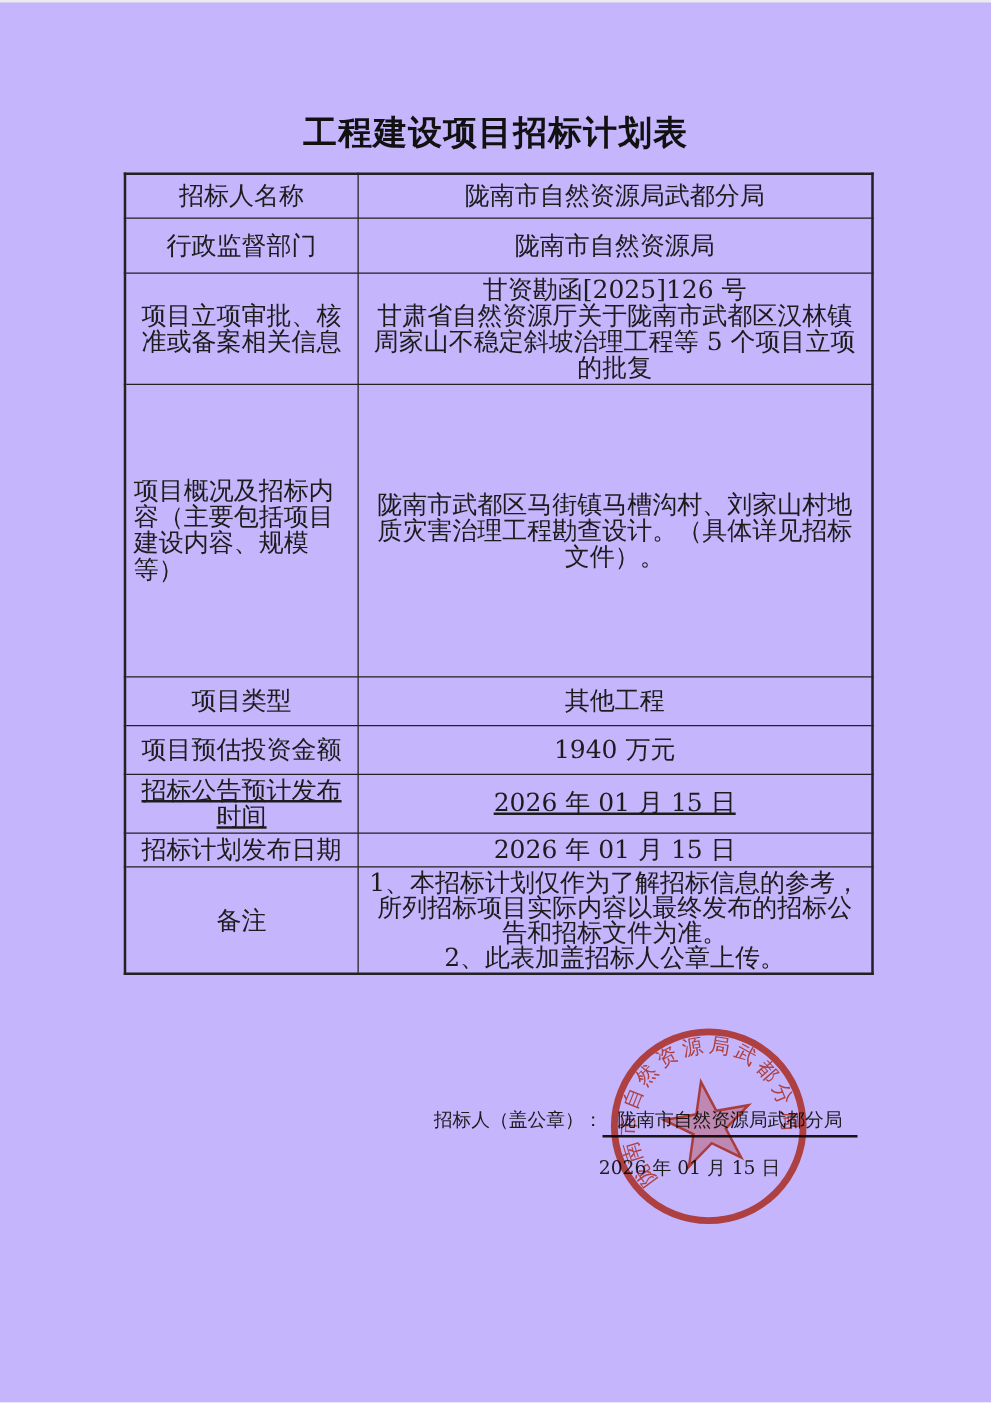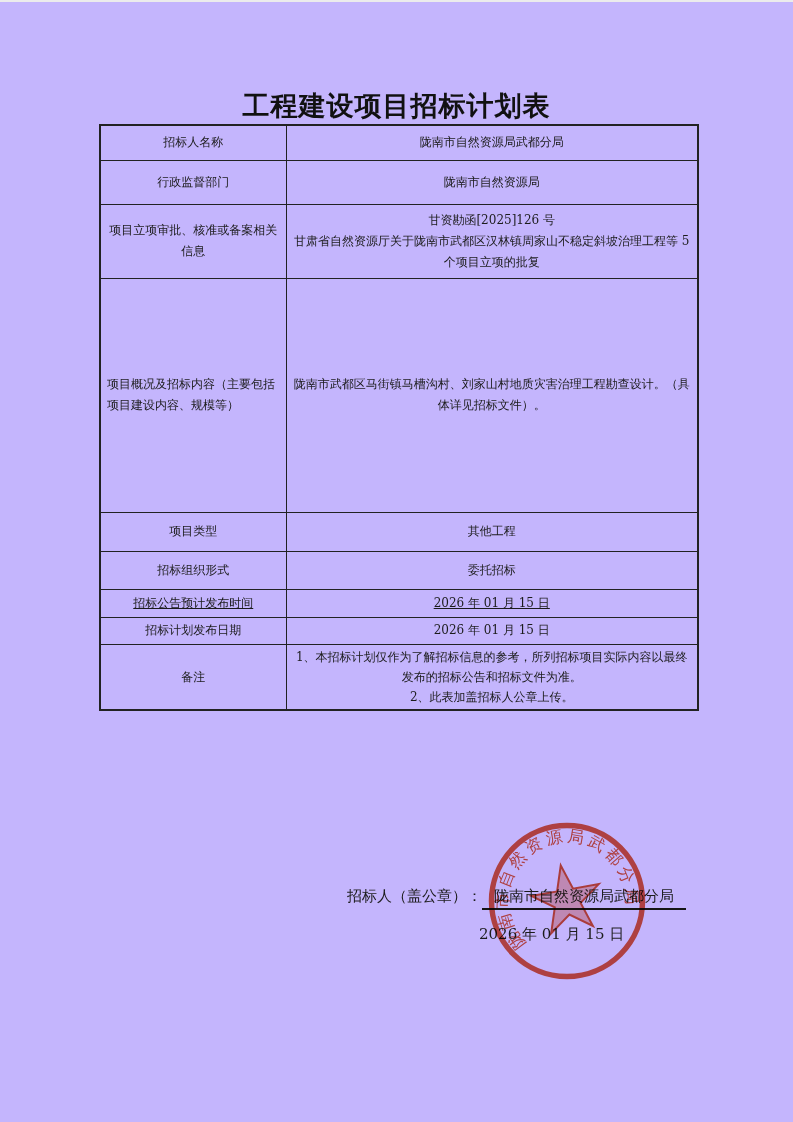--- a/index.html
+++ b/index.html
@@ -17,25 +17,25 @@
     background:#ececec;
   }
   .doc-title {
     position:absolute; top:88px; left:0; width:793px;
     text-align:center;
     font-size:27px; font-weight:bold;
     letter-spacing:1px;
     color:#111;
   }
   table.plan {
-    position:absolute; left:99px; top:124px;
+    position:absolute; left:99px; top:138px;
     width:600px;
     border-collapse:collapse;
     table-layout:fixed;
-    font-size:12px;
+    font-size:20px;
     border:2px solid #222;
   }
   table.plan td {
     border:1px solid #222;
     vertical-align:middle;
     line-height:21px;
     word-break:break-all;
   }
   td.cell-label {
     width:186px;
@@ -112,23 +112,23 @@
       </td>
     </tr>
     <tr class="r5">
       <td class="cell-label align-left">项目概况及招标内容（主要包括项目建设内容、规模等）</td>
       <td class="cell-value align-left">陇南市武都区马街镇马槽沟村、刘家山村地质灾害治理工程勘查设计。（具体详见招标文件）。</td>
     </tr>
     <tr class="r6">
       <td class="cell-label">项目类型</td>
       <td class="cell-value">其他工程</td>
     </tr>
-    <tr class="r8">
-      <td class="cell-label">招标组织形式</td>
-      <td class="cell-value">委托招标</td>
+    <tr class="r7">
+      <td class="cell-label">项目预估投资金额</td>
+      <td class="cell-value">1940 万元</td>
     </tr>
     <tr class="r10">
       <td class="cell-label">招标公告预计发布时间</td>
       <td class="cell-value">2026 年 01 月 15 日</td>
     </tr>
     <tr class="r11">
       <td class="cell-label">招标计划发布日期</td>
       <td class="cell-value">2026 年 01 月 15 日</td>
     </tr>
     <tr class="r12">

